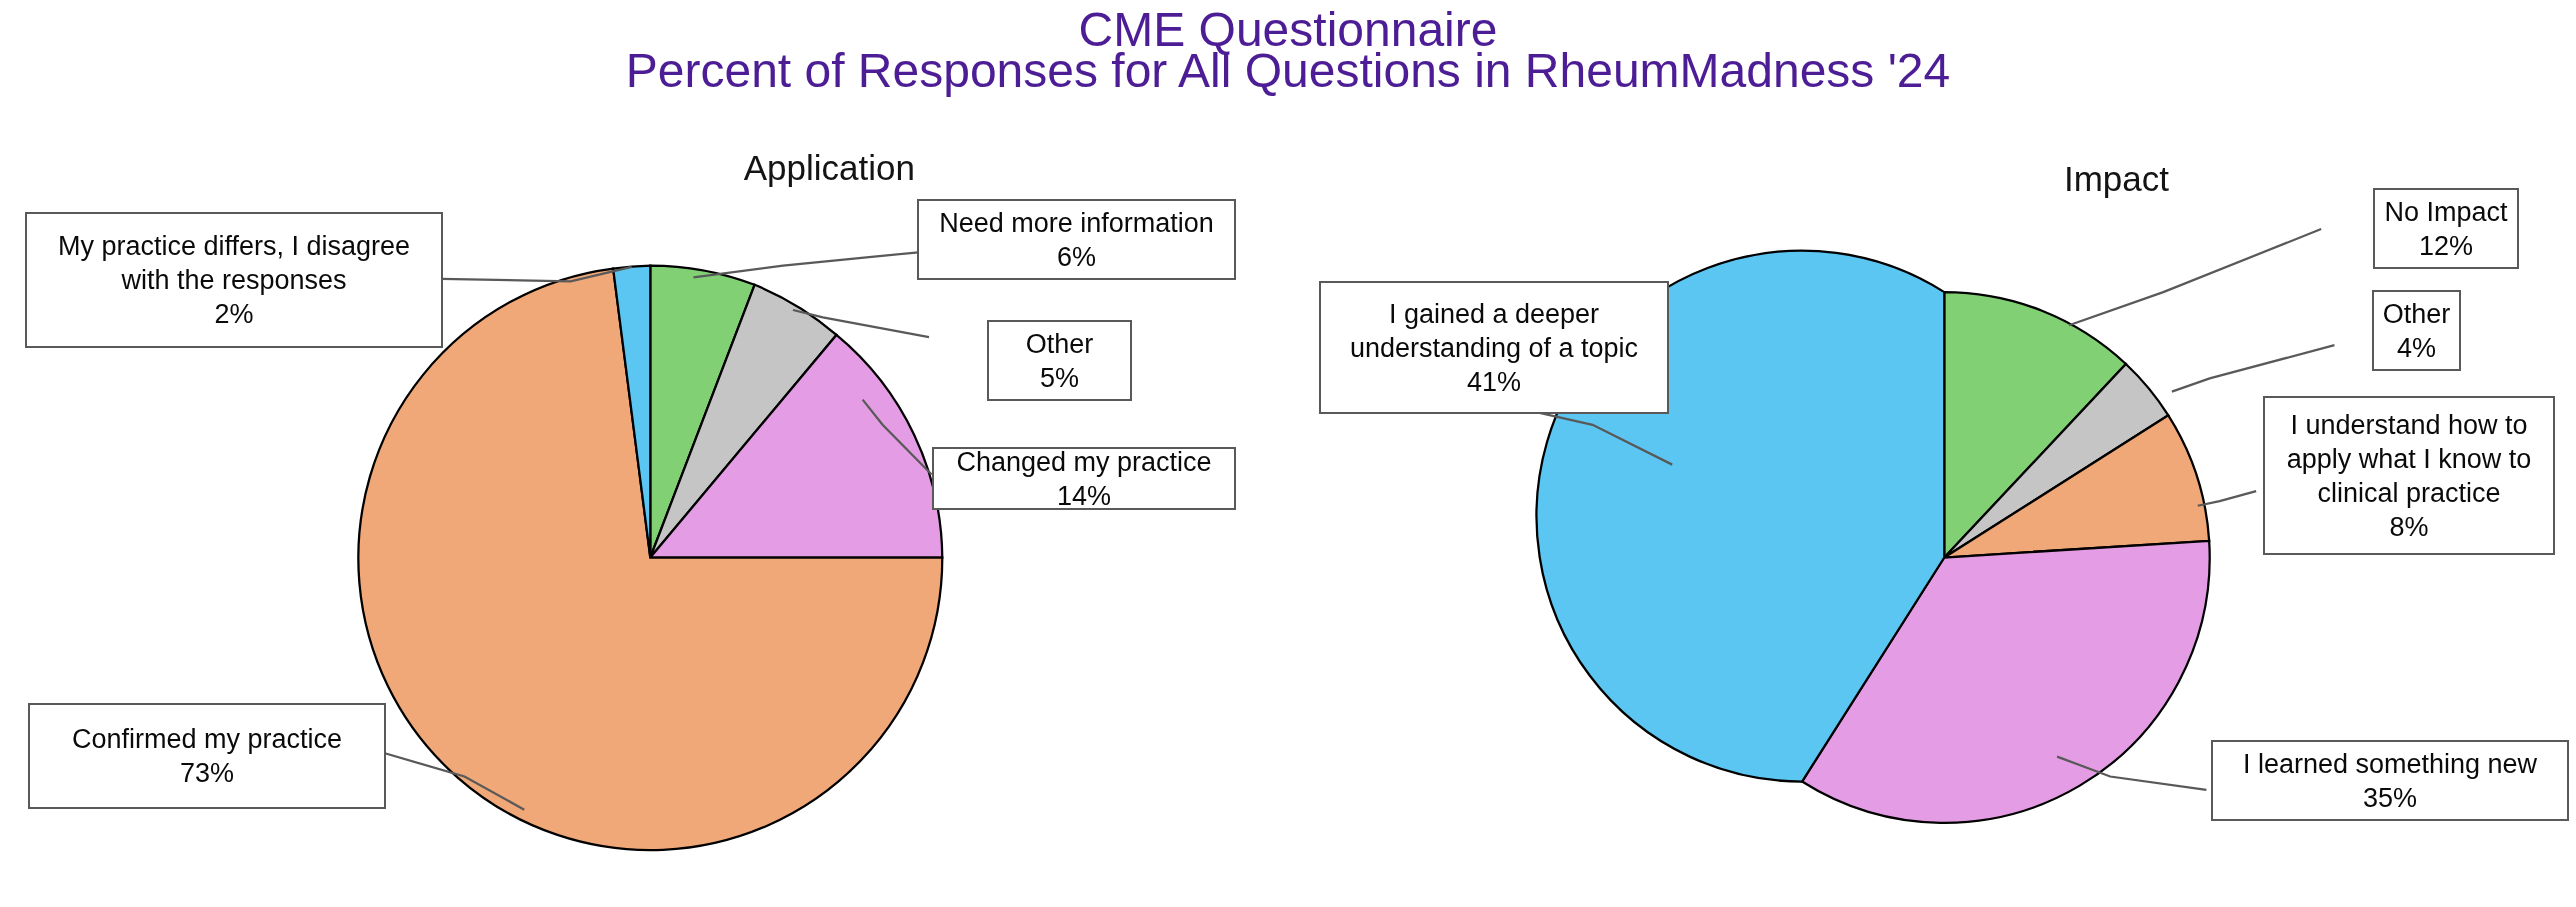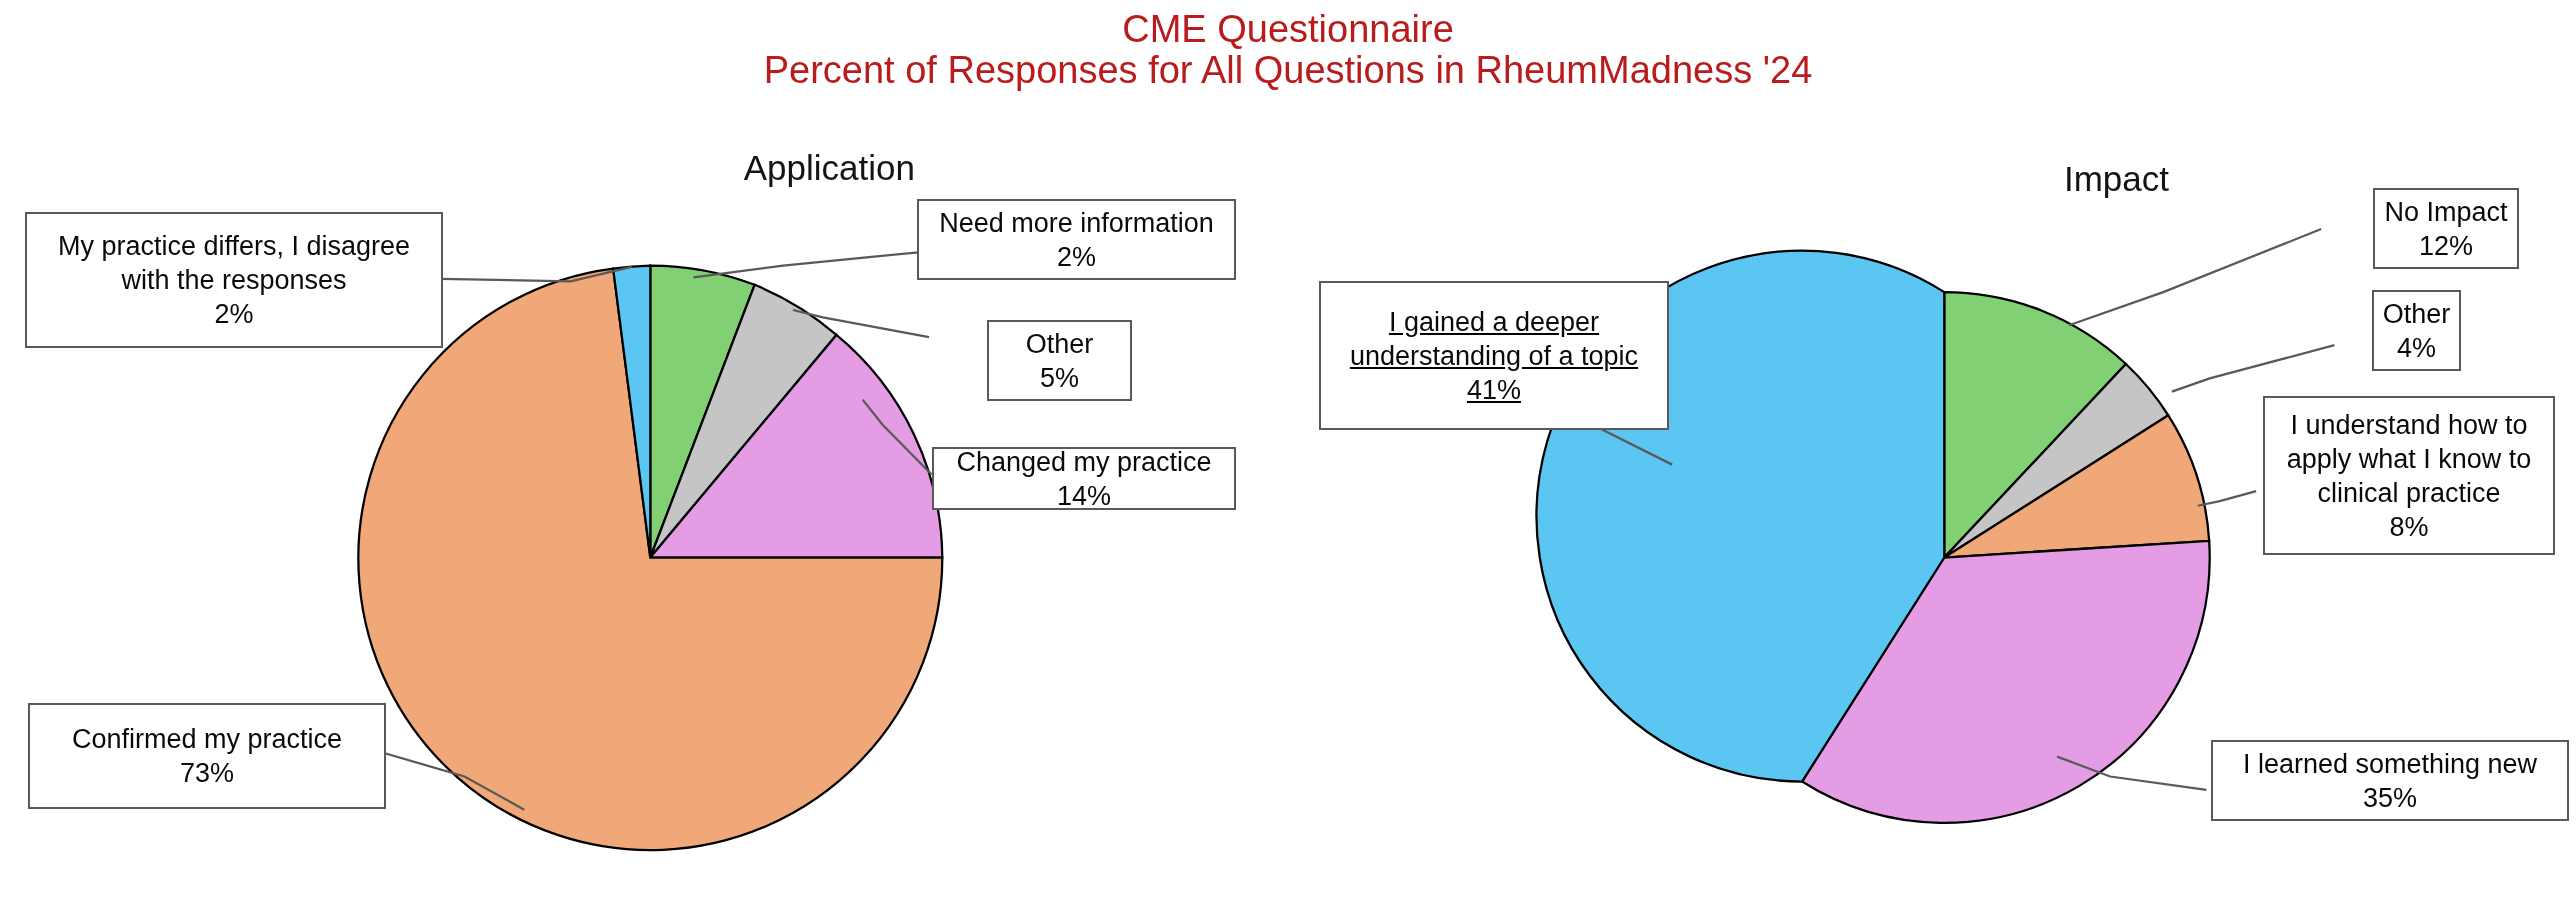--- a/index.html
+++ b/index.html
@@ -21,24 +21,24 @@
     top: 0;
     width: 2576px;
     height: 908px;
   }
   .fig-title {
     position: absolute;
     left: 0;
     top: 9.3px;
     width: 2576px;
     text-align: center;
-    font-size: 38px;
+    font-size: 48px;
     line-height: 41px;
     font-weight: 400;
-    color: #b91c1c;
+    color: #4c1d95;
     white-space: pre-line;
   }
   .subplot-title {
     position: absolute;
     font-size: 35px;
     line-height: 37px;
     text-align: right;
     color: #141414;
     white-space: nowrap;
   }
@@ -135,39 +135,39 @@
   </svg>
 
   <div class="callout" style="left:25px; top:212px; width:418px; height:136px;">
     <div class="callout-text">My practice differs, I disagree
 with the responses
 2%</div>
   </div>
 
   <div class="callout" style="left:917px; top:199px; width:319px; height:81px;">
     <div class="callout-text">Need more information
-2%</div>
+6%</div>
   </div>
 
   <div class="callout" style="left:987px; top:320px; width:145px; height:81px;">
     <div class="callout-text">Other
 5%</div>
   </div>
 
   <div class="callout" style="left:932px; top:447px; width:304px; height:63px;">
     <div class="callout-text">Changed my practice
 14%</div>
   </div>
 
   <div class="callout" style="left:28px; top:703px; width:358px; height:106px;">
     <div class="callout-text">Confirmed my practice
 73%</div>
   </div>
 
-  <div class="callout" style="left:1319px; top:281px; width:350px; height:149px;text-decoration:underline;">
+  <div class="callout" style="left:1319px; top:281px; width:350px; height:133px;">
     <div class="callout-text">I gained a deeper
 understanding of a topic
 41%</div>
   </div>
 
   <div class="callout" style="left:2342px; top:188px; width:146px; height:81px;margin-left:31px;">
     <div class="callout-text">No Impact
 12%</div>
   </div>
 

